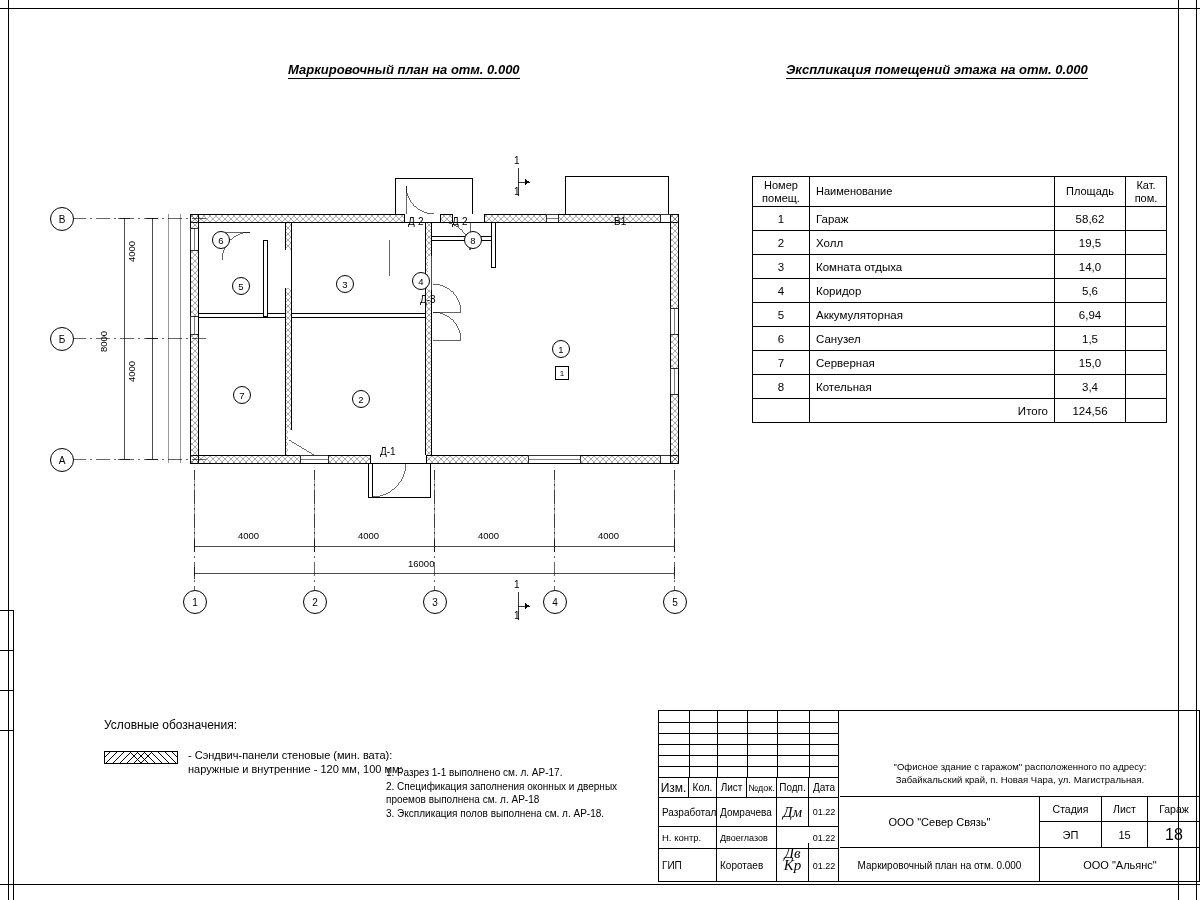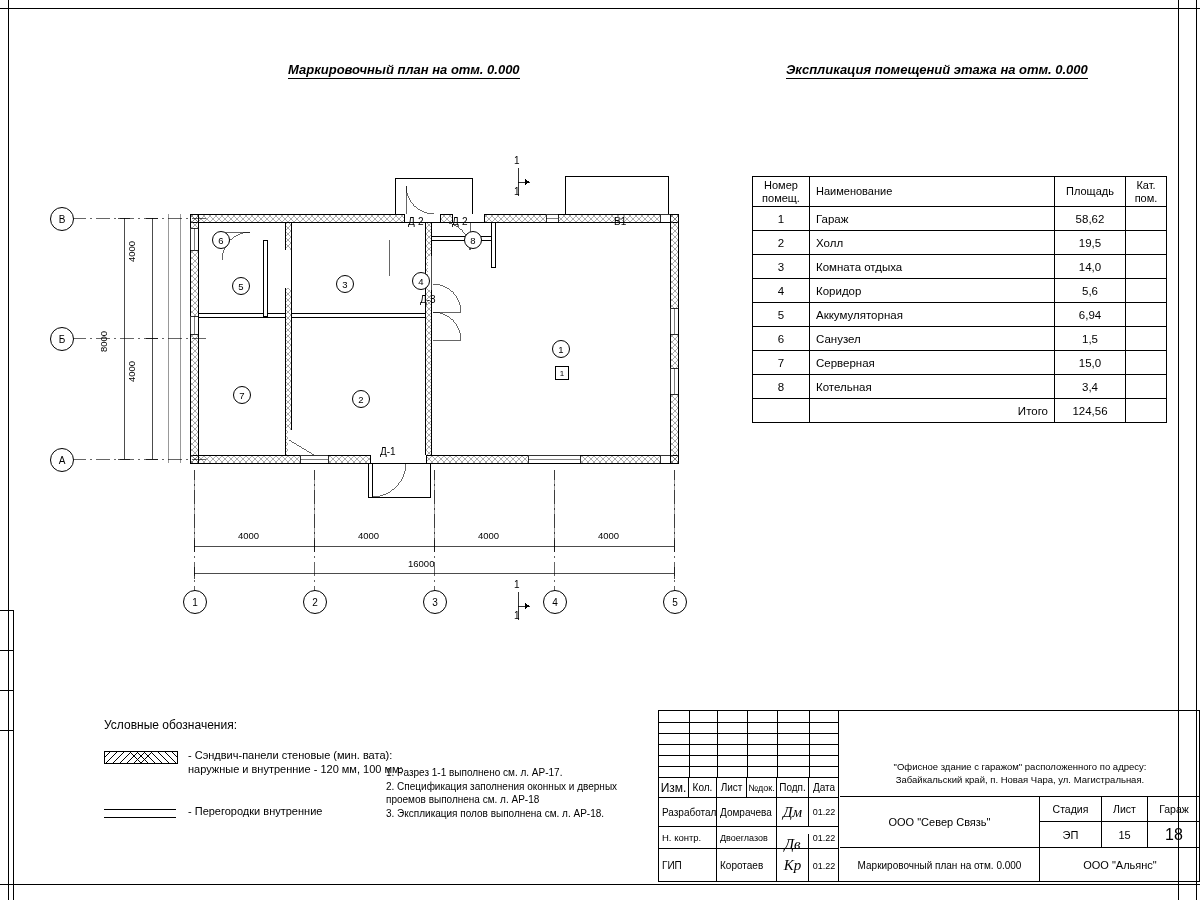--- a/index.html
+++ b/index.html
@@ -360,24 +360,20 @@
 
   <div id="legend">
     <div class="lg-title">Условные обозначения:</div>
     <div class="lg-row" style="height:30px;">
       <div class="hatch"></div>
       <div class="lg-text">
         <div>- Сэндвич-панели стеновые (мин. вата):</div>
         <div>наружные и внутренние - 120 мм, 100 мм;</div>
       </div>
     </div>
-    <div class="lg-row" style="height:24px; margin-top:26px;">
-      <div class="thinpair"></div>
-      <div class="lg-text">- Перегородки внутренние</div>
-    </div>
   </div>
 
   <div id="notes">
     <div>1. Разрез 1-1 выполнено см. л. АР-17.</div>
     <div>2. Спецификация заполнения оконных и дверных проемов выполнена см. л. АР-18</div>
     <div>3. Экспликация полов выполнена см. л. АР-18.</div>
   </div>
 
   <div id="stamp">
 
@@ -408,21 +404,21 @@
     <div class="cell bt br" style="left:0; top:86px; width:180px; height:29px;">
       <div class="cell lft br" style="left:0; top:0; width:58px; height:28px; font-size:10px;">Разработал</div>
       <div class="cell lft br" style="left:58px; top:0; width:60px; height:28px; font-size:10px;">Домрачева</div>
       <div class="cell ctr br sig" style="left:118px; top:0; width:32px; height:28px;">Дм</div>
       <div class="cell ctr" style="left:150px; top:0; width:30px; height:28px; font-size:9px;">01.22</div>
     </div>
 
     <div class="cell bt br" style="left:0; top:115px; width:180px; height:22px;">
       <div class="cell lft br" style="left:0; top:0; width:58px; height:21px; font-size:9.5px;">Н. контр.</div>
       <div class="cell lft br" style="left:58px; top:0; width:60px; height:21px; font-size:9px;">Двоеглазов</div>
-      <div class="cell ctr br sig" style="left:118px; top:7px; width:32px; height:21px;">Дв</div>
+      <div class="cell ctr br sig" style="left:118px; top:16px; width:32px; height:21px;">Дв</div>
       <div class="cell ctr" style="left:150px; top:0; width:30px; height:21px; font-size:9px;">01.22</div>
     </div>
 
     <div class="cell bt br" style="left:0; top:137px; width:180px; height:34px;">
       <div class="cell lft br" style="left:0; top:0; width:58px; height:33px; font-size:10px;">ГИП</div>
       <div class="cell lft br" style="left:58px; top:0; width:60px; height:33px; font-size:10px;">Коротаев</div>
       <div class="cell ctr br sig" style="left:118px; top:0; width:32px; height:33px;">Кр</div>
       <div class="cell ctr" style="left:150px; top:0; width:30px; height:33px; font-size:9px;">01.22</div>
     </div>
 

